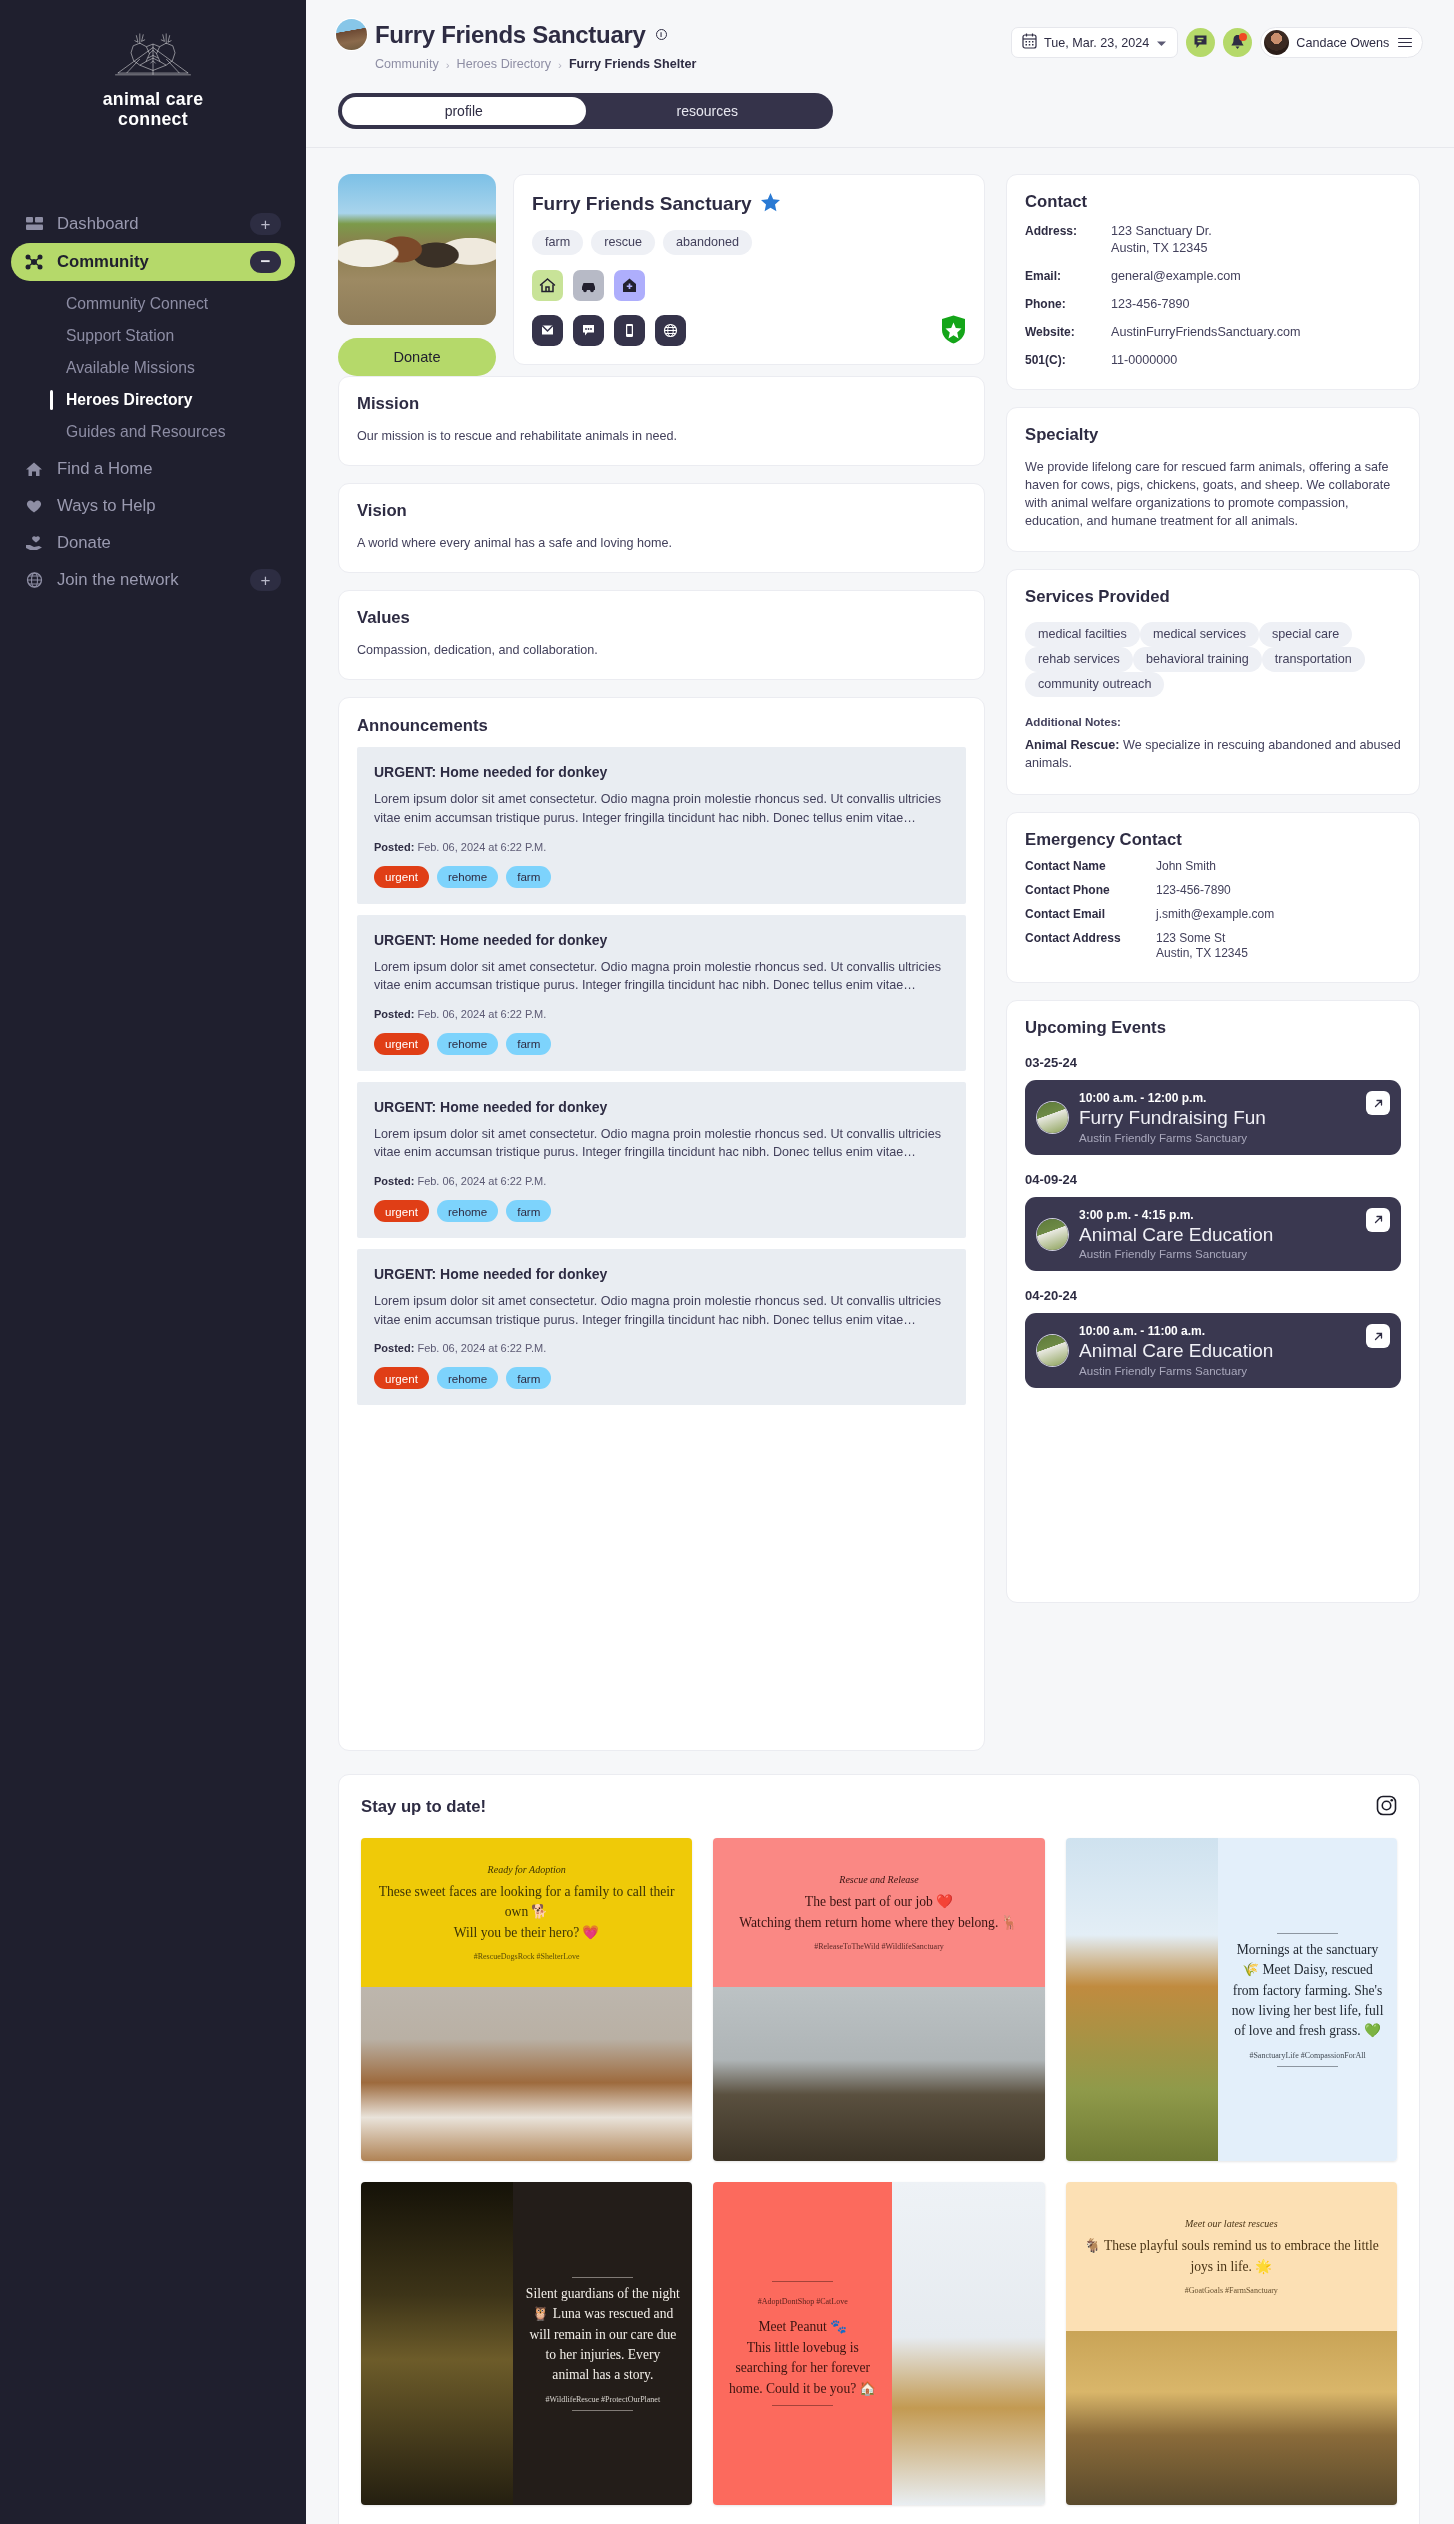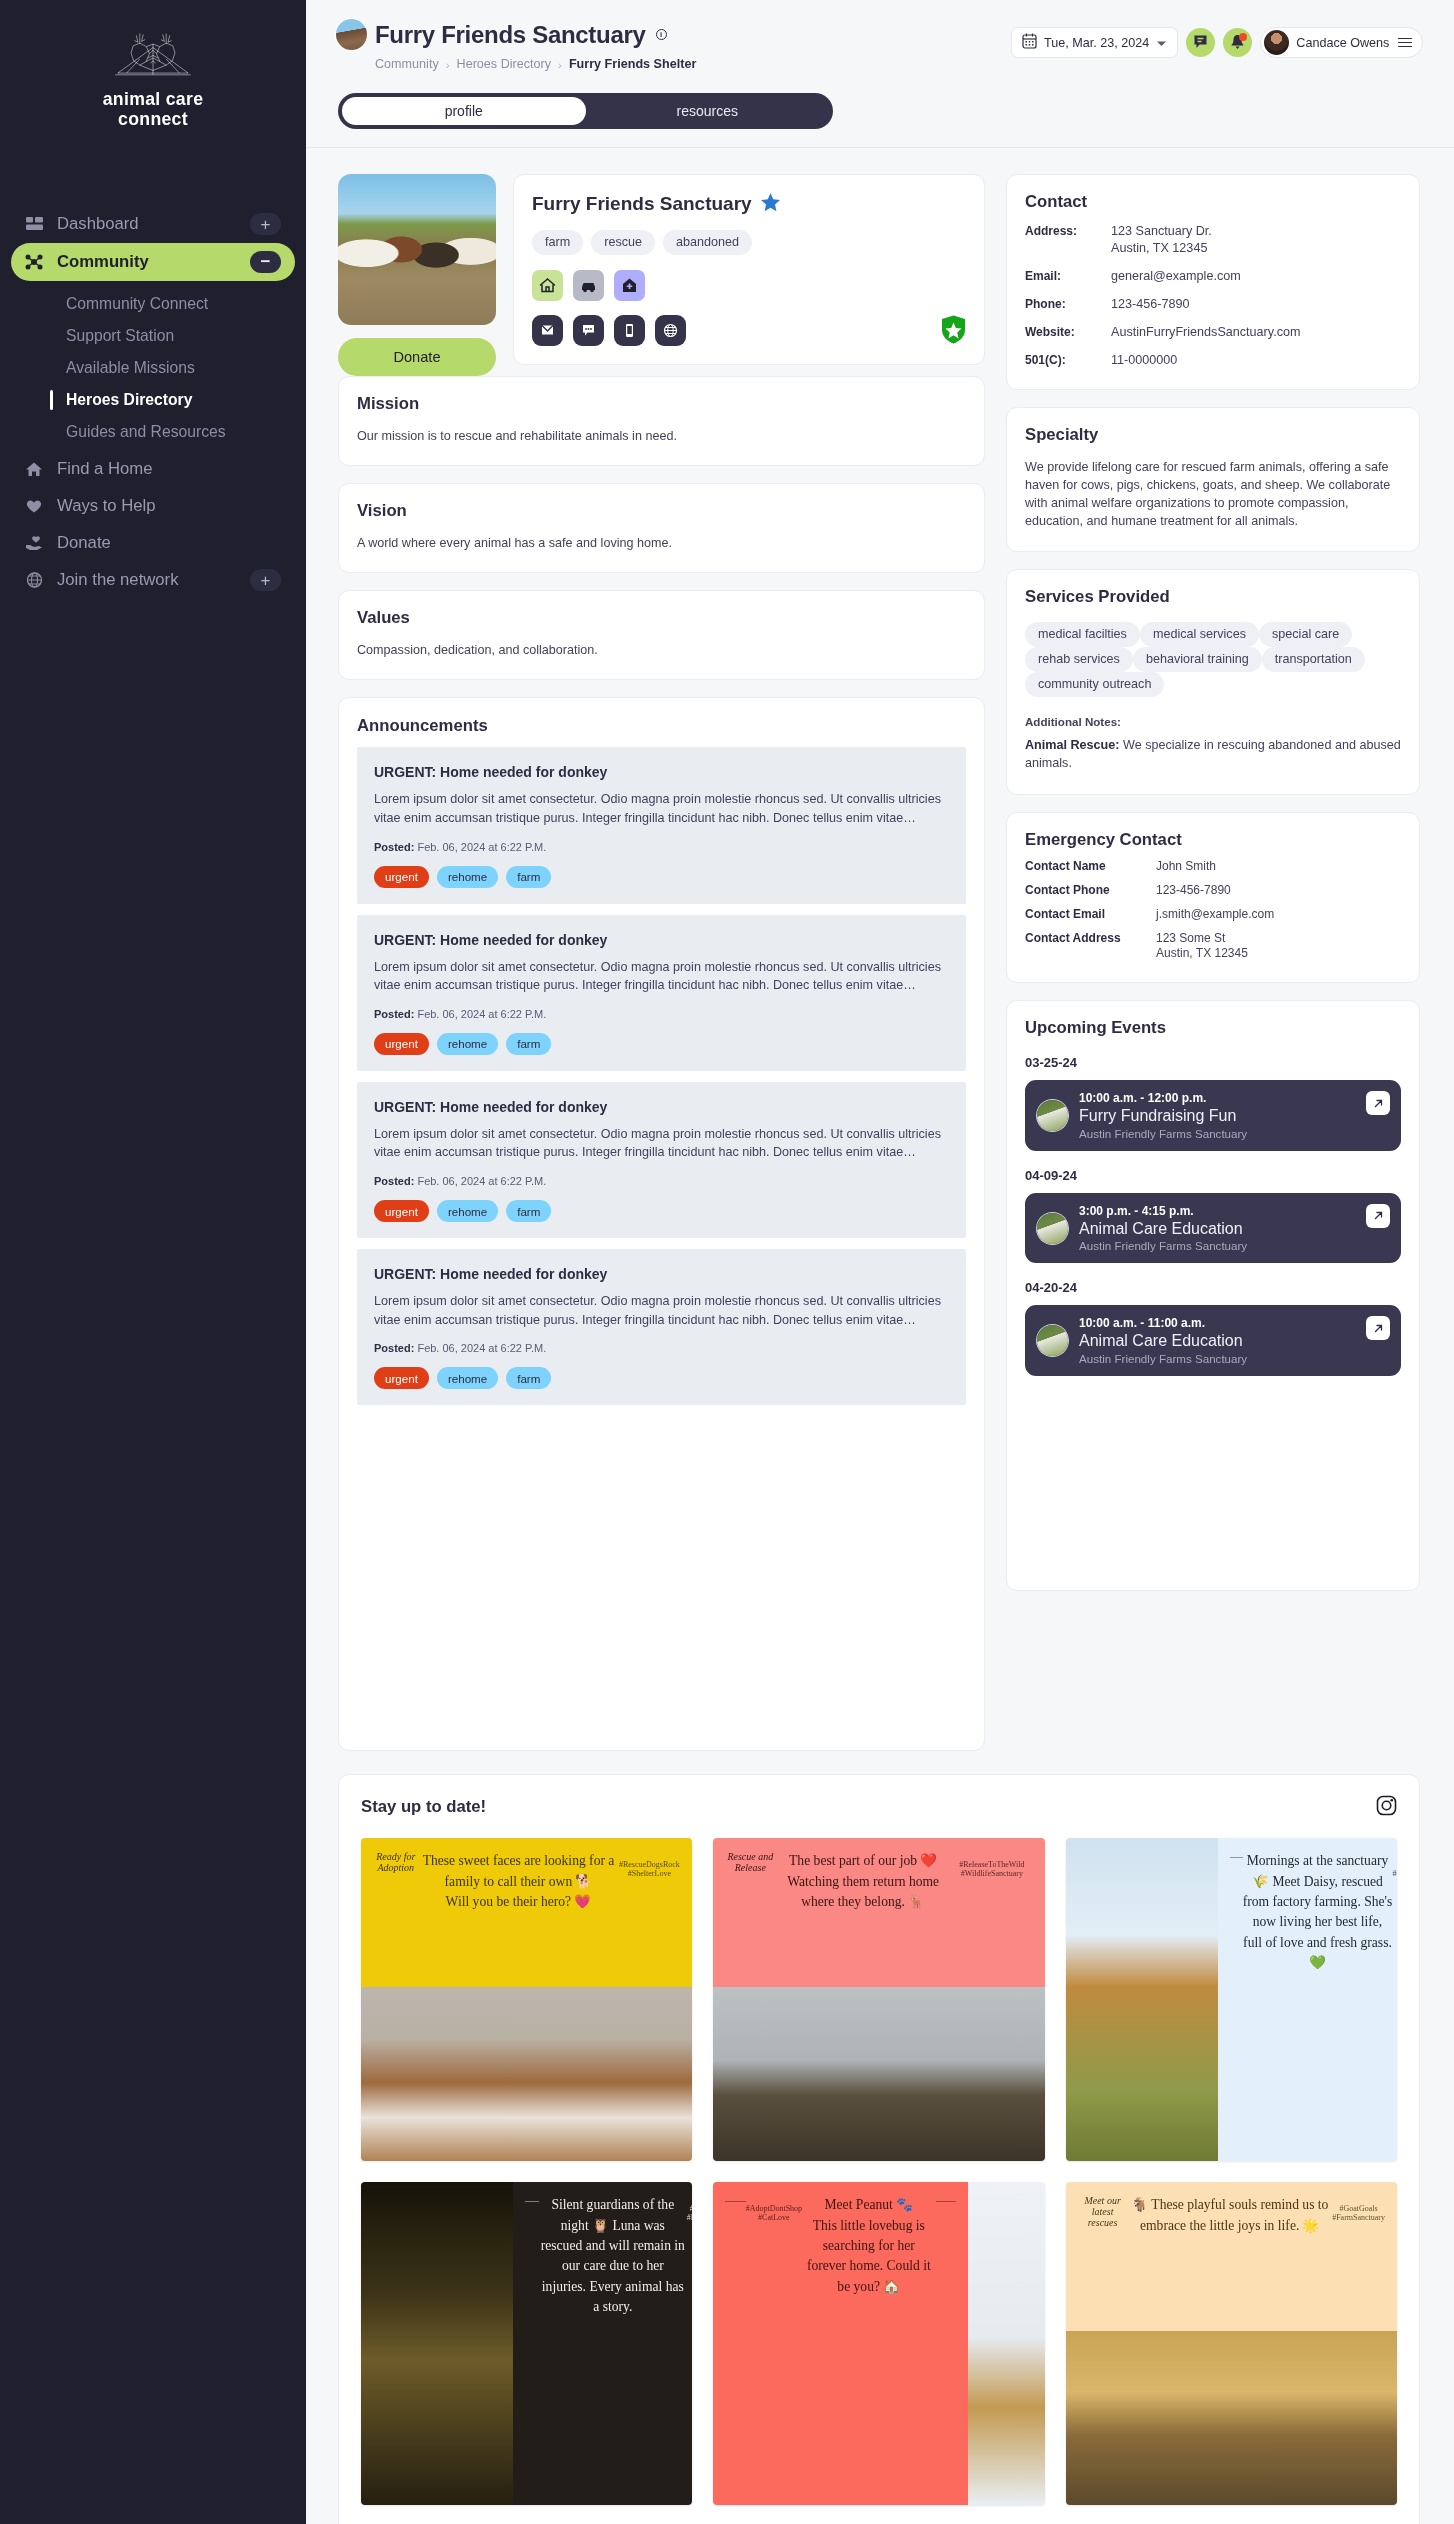--- a/index.html
+++ b/index.html
@@ -189,38 +189,38 @@
     margin-top: 10px; background: #3a3850; border-radius: 11px; padding: 11px 12px;
     display: flex; align-items: center; gap: 11px; position: relative;
   }
   .ev-pic {
     width: 31px; height: 31px; border-radius: 50%; flex: 0 0 31px; overflow: hidden;
     background: linear-gradient(160deg,#5d7a3a 0%,#6e8a46 40%,#e9e9e2 41%,#8aa055 100%);
     box-shadow: 0 0 0 1px #cfcfe0;
   }
   .ev-txt { flex: 1 1 auto; min-width: 0; }
   .ev-time { font-size: 12px; font-weight: 700; color: #ffffff; }
-  .ev-name { font-size: 16px; color: #f0f0f6; margin-top: 2px; }
+  .ev-name { font-size: 19px; color: #f0f0f6; margin-top: 2px; }
   .ev-loc { font-size: 11.6px; color: #a9a8bc; margin-top: 1.5px; }
   .ev-go {
     width: 24px; height: 24px; border-radius: 6px; background: #fff; flex: 0 0 24px;
     display: flex; align-items: center; justify-content: center;
     position: absolute; right: 11px; top: 11px;
   }
 
   
   .social-card { margin: 23px 34px 40px 32px; background:#fff; border:0.5px solid #ebecf1; border-radius: 11px; padding: 20px 22px 30px; }
   .social-head { display: flex; align-items: center; justify-content: space-between; }
   .social-title { font-size: 16.7px; font-weight: 700; color: #2e2c43; }
   .social-grid { display: grid; grid-template-columns: repeat(3, 1fr); gap: 21px 21px; margin-top: 20px; }
   .post {
     height: 323px; border-radius: 4px; overflow: hidden; position: relative;
     box-shadow: 0 1px 2.5px rgba(0,0,0,0.10); display: flex; flex-direction: column;
   }
-  .post .pane-text { padding: 13px 12px; display: flex; flex-direction: row; justify-content: center; text-align: center; }
+  .post .pane-text { padding: 13px 12px; display: flex; flex-direction: column; justify-content: center; text-align: center; }
   .post .pane-img { flex: 1 1 auto; }
   .post.split { flex-direction: row; }
   .post.split .pane-img { flex: 0 0 46%; height: 100%; }
   .post.split .pane-text { flex: 1 1 auto; height: 100%; }
   .ps-kicker { font-family: "Liberation Serif", serif; font-style: italic; font-size: 10px; margin-bottom: 7px; }
   .ps-main { font-family: "Liberation Serif", serif; font-size: 13.6px; line-height: 1.5; }
   .ps-tags { font-family: "Liberation Serif", serif; font-size: 8px; margin-top: 9px; opacity: .85; }
   .rule { width: 61px; height: 1px; background: currentColor; opacity: .45; margin: 6px auto; }
 
   .bg-yellow { background: #efca08; color: #3d3406; }

